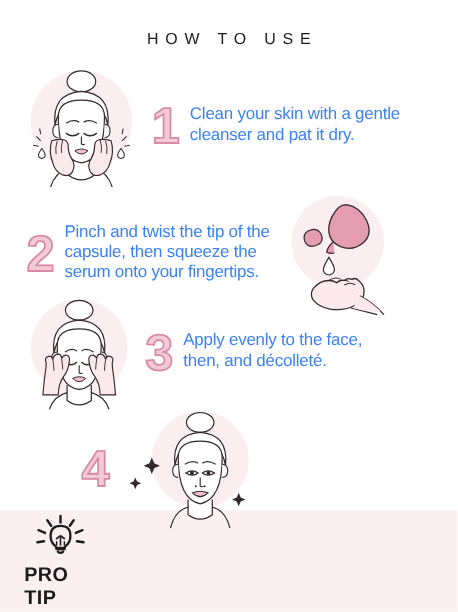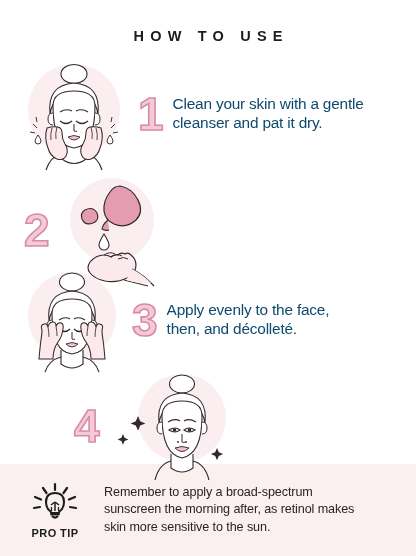--- a/index.html
+++ b/index.html
@@ -23,21 +23,21 @@
   }
 
   
   .header {
     text-align: center;
     padding-top: 28px;
     padding-bottom: 6px;
   }
   .header-title {
     font-size: 14.5px;
-    font-weight: bold;
+    font-weight: normal;
     letter-spacing: 6.2px;
     color: #1c1c1c;
     text-indent: 6.2px;
   }
 
   
   .steps {
     position: relative;
     flex: 1 1 auto;
   }
@@ -66,21 +66,21 @@
     line-height: 0.92;
     color: #f3cbd6;
     -webkit-text-stroke: 1.6px #d98aa6;
     letter-spacing: 0px;
     flex: 0 0 auto;
   }
 
   .step-text {
     font-size: 15.4px;
     line-height: 1.21;
-    color: #0c4a6e;
+    color: #3b82f6;
     letter-spacing: -0.2px;
     white-space: pre-line;
   }
 
   
   #step-1 { left: 16px;  top: 8px; }
   #step-2 { left: 24px;  top: 124px; }
   #step-3 { left: 16px;  top: 218px; }
   #step-4 { left: 74px;  top: 322px; }
 
@@ -98,21 +98,21 @@
     flex: 0 0 auto;
   }
   .protip-badge {
     display: flex;
     flex-direction: column;
     align-items: center;
     flex: 0 0 auto;
     width: 66px;
   }
   .protip-label {
-    font-size: 11px;
+    font-size: 18px;
     font-weight: bold;
     letter-spacing: 0.4px;
     color: #1c1c1c;
     margin-top: 1px;
   }
   .protip-text {
     font-size: 12.6px;
     line-height: 1.38;
     color: #2a2323;
     letter-spacing: -0.1px;
@@ -182,20 +182,23 @@
       <div class="step-body">
         <div class="step-num">1</div>
         <div class="step-text">Clean your skin with a gentle
 cleanser and pat it dry.</div>
       </div>
     </div>
 
     <div class="step" id="step-2">
       <div class="step-body">
         <div class="step-num">2</div>
+        <div class="step-text">Pinch and twist the tip of the
+capsule, then squeeze the
+serum onto your fingertips.</div>
       </div>
       <div class="step-art" style="margin-left:10px;">
         <svg width="110" height="112" viewBox="0 0 110 112" aria-hidden="true">
           <circle cx="52" cy="46" r="42" fill="#faeef0"></circle>
 
           <path d="M25 36 q8 -4 12 3 q3 7 -4 10 q-8 3 -11 -4 q-2 -6 3 -9 Z" fill="#e49cb2" stroke="#33292c" stroke-width="1.1"></path>
 
           <path d="M60 12 q12 2 18 14 q6 12 -2 20 q-10 9 -22 4 q-9 -4 -10 -13 q-1 -10 6 -19 q4 -6 10 -6 Z" fill="#e49cb2" stroke="#33292c" stroke-width="1.2"></path>
 
           <path d="M48 46 q-5 4 -6 9 q3 2 7 1" fill="#e49cb2" stroke="#33292c" stroke-width="1.1"></path>
@@ -303,18 +306,15 @@
         <path d="M24 20 L20 23" stroke="#1c1c1c" stroke-width="1.5"></path>
         <path d="M24 20 L28 23" stroke="#1c1c1c" stroke-width="1.5"></path>
         <path d="M20.5 25 L20.5 29" stroke="#1c1c1c" stroke-width="1.3"></path>
         <path d="M27.5 25 L27.5 29" stroke="#1c1c1c" stroke-width="1.3"></path>
 
         <rect x="19.5" y="30" width="9" height="3.3" rx="1.4" fill="#1c1c1c"></rect>
         <path d="M21.5 34.5 q2.5 2.2 5 0" stroke="#1c1c1c" stroke-width="2" fill="none" stroke-linecap="round"></path>
       </svg>
       <div class="protip-label">PRO TIP</div>
     </div>
-    <div class="protip-text">Remember to apply a broad-spectrum
-sunscreen the morning after, as retinol makes
-skin more sensitive to the sun.</div>
   </div>
 
 </div>
 
 </body></html>

